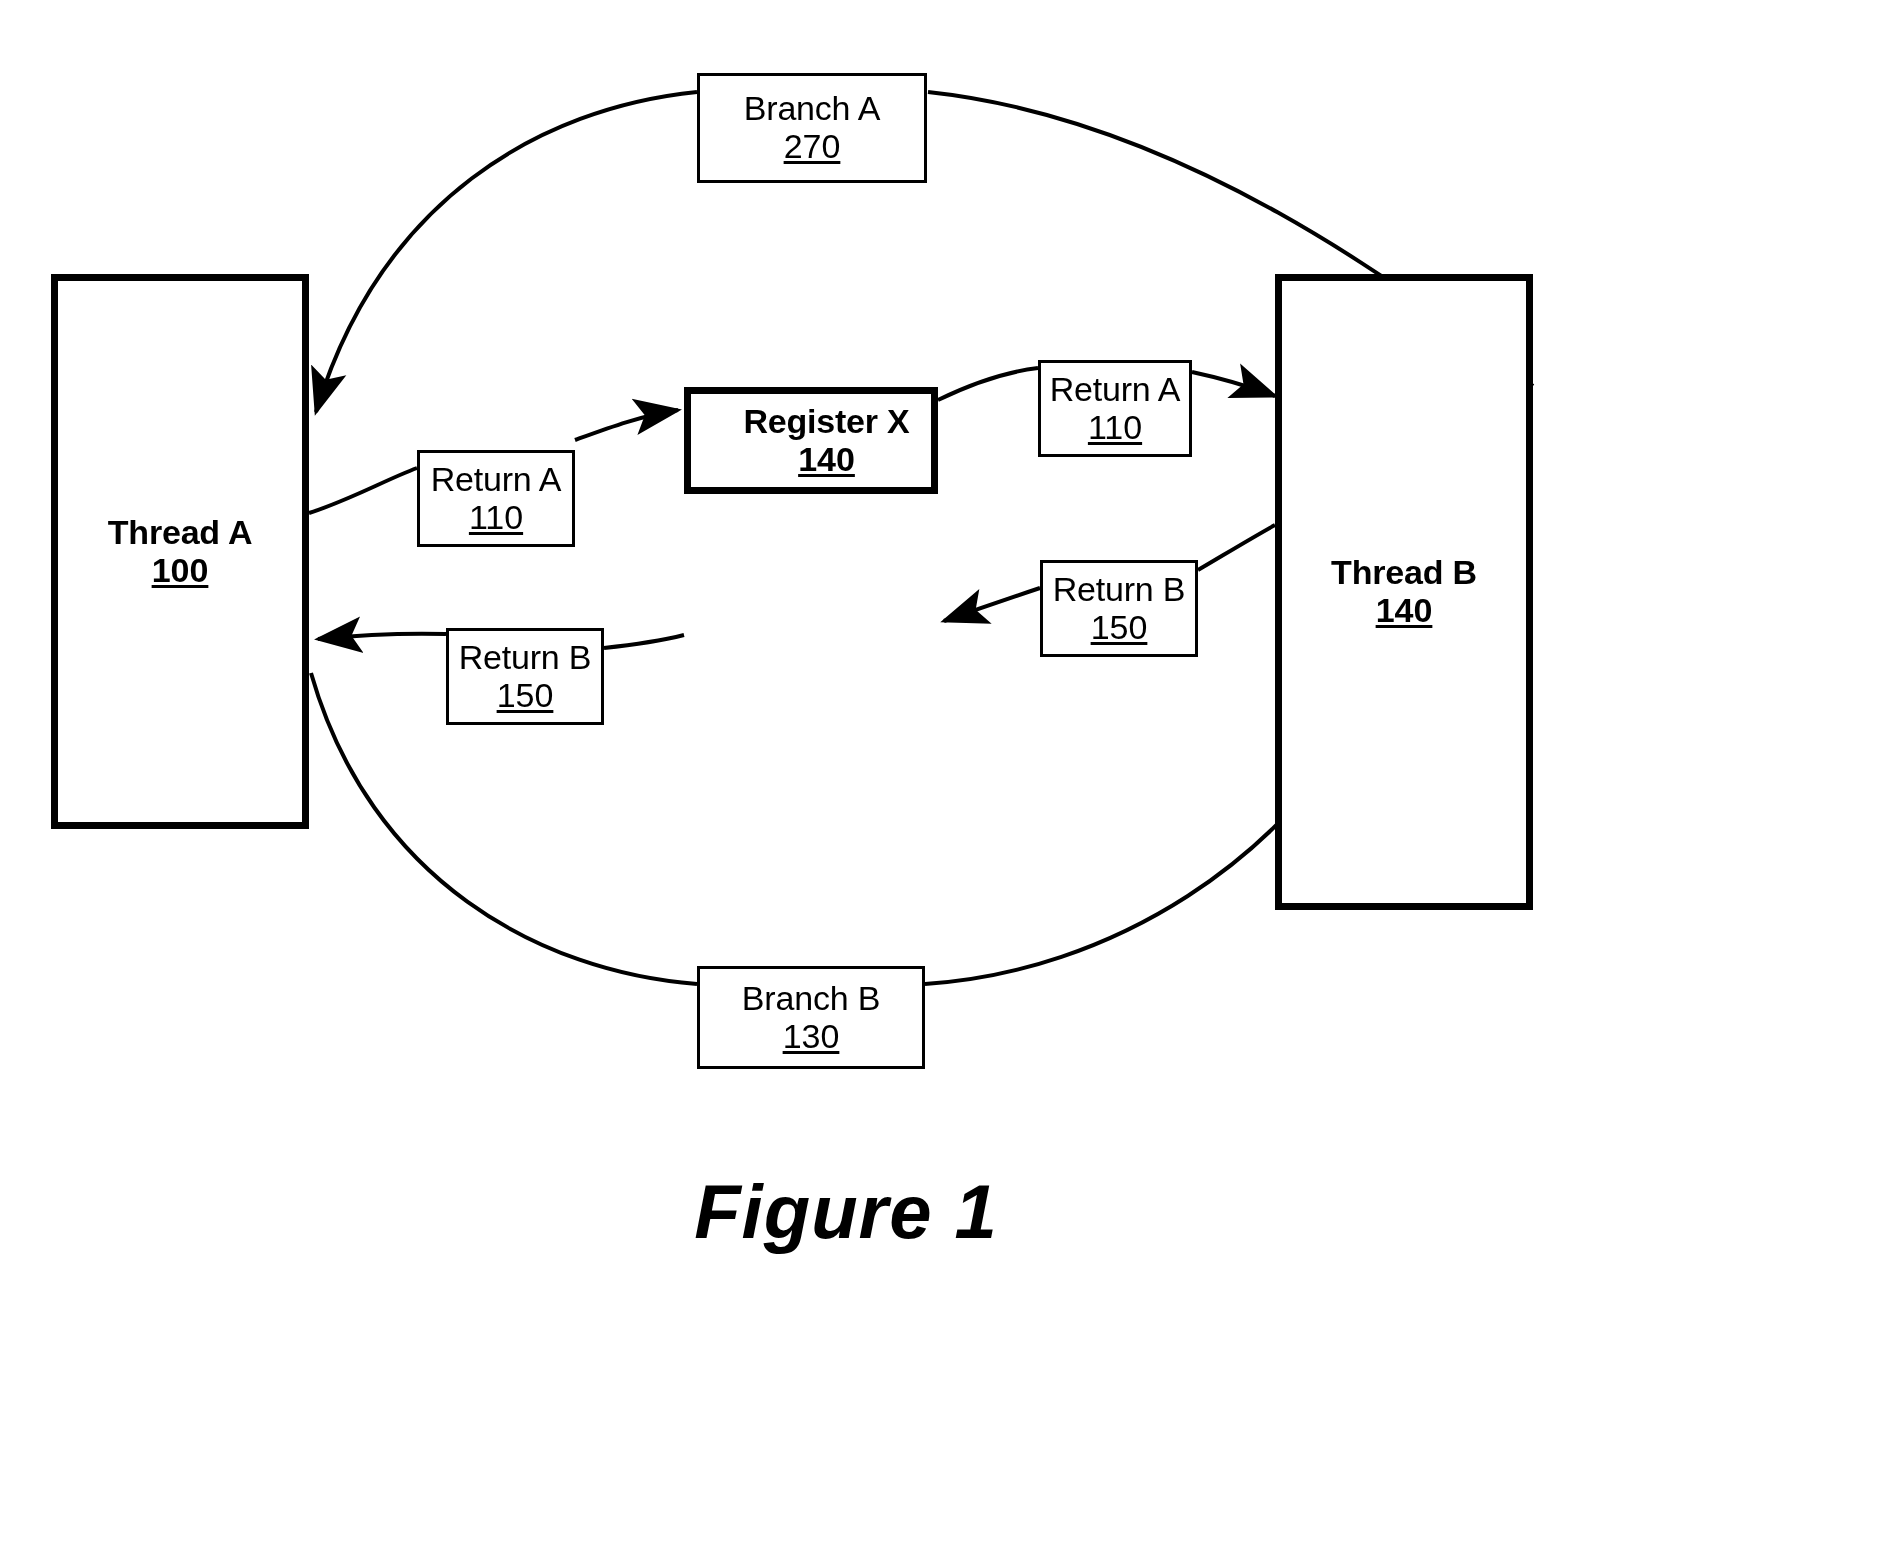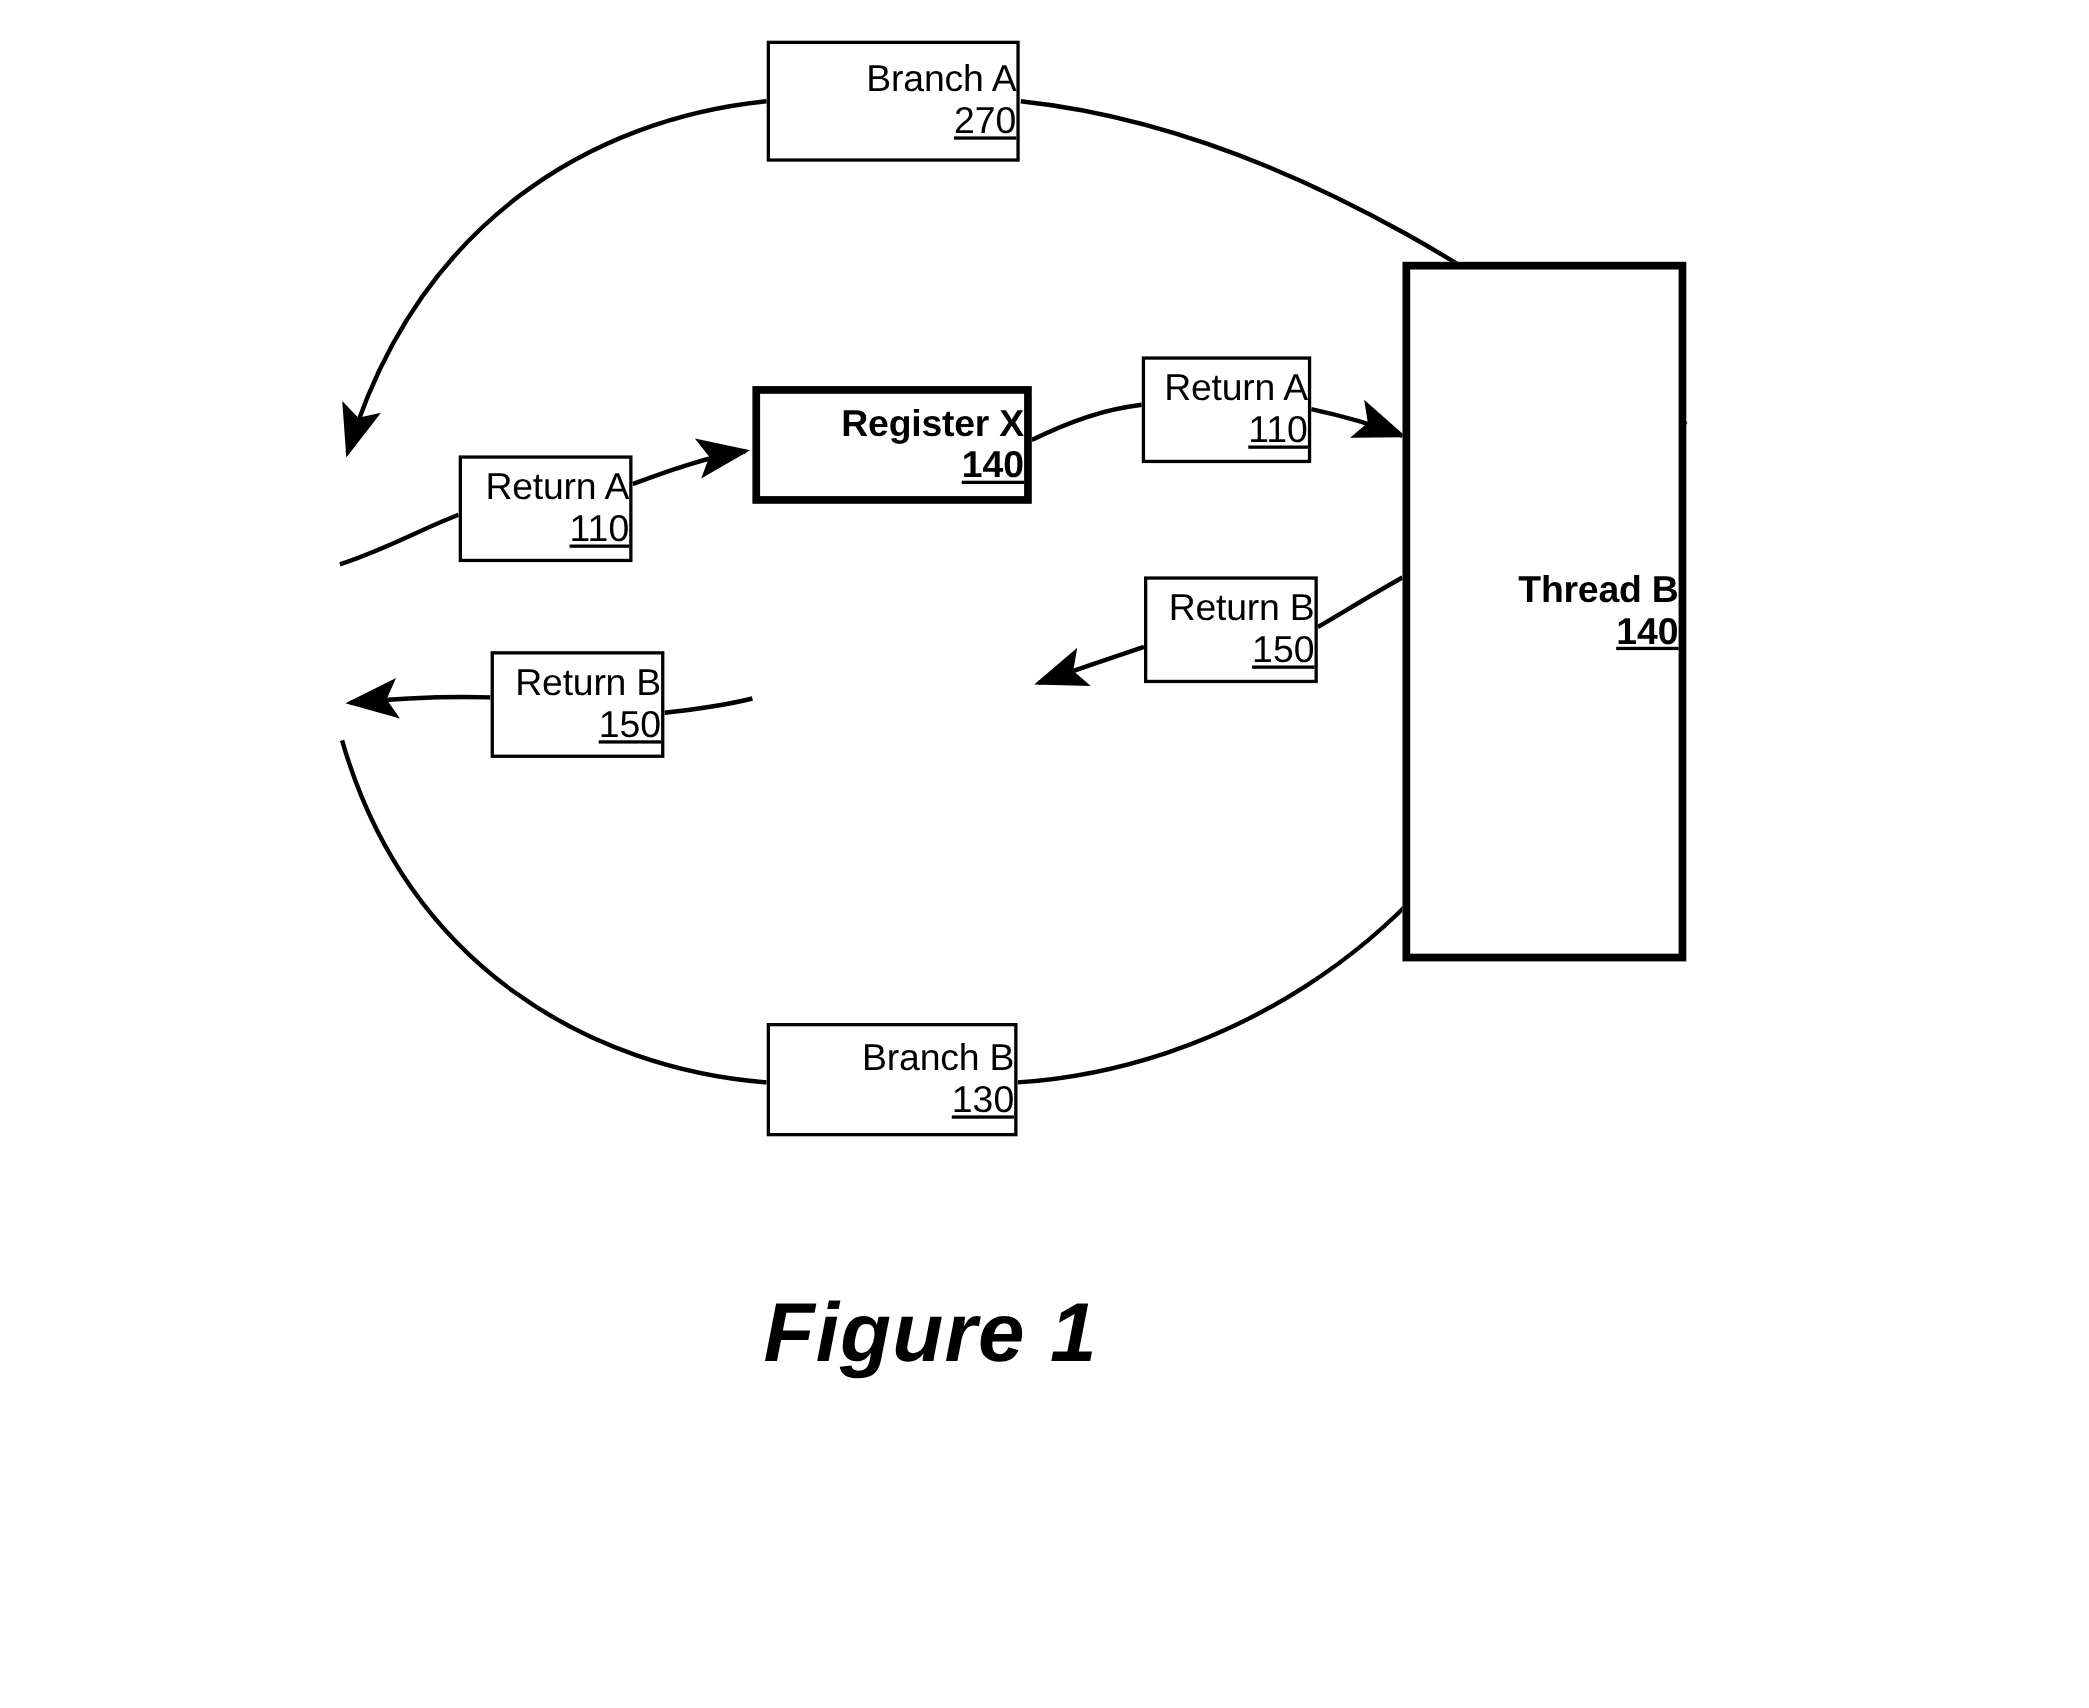--- a/index.html
+++ b/index.html
@@ -22,24 +22,25 @@
     width: 1899px;
     height: 1553px;
   }
   .node {
     position: absolute;
     box-sizing: border-box;
     background: #ffffff;
     border: 3px solid #000000;
     display: flex;
     flex-direction: column;
-    align-items: flex-end;
+    align-items: center;
     justify-content: center;
     color: #000000;
     z-index: 5;
+    margin-top: 36px;
   }
   .node.thick {
     border-width: 7px;
   }
   .node .nlabel {
     font-size: 34px;
     line-height: 1.12;
     letter-spacing: -0.2px;
     white-space: nowrap;
   }
@@ -117,20 +118,24 @@
 
     <path d="M 311,673 C 370,880 540,972 697,984" fill="none" stroke="#000000" stroke-width="4"></path>
     <path d="M 925,984 C 1110,972 1290,860 1377,688" fill="none" stroke="#000000" stroke-width="4" marker-end="url(#ah)"></path>
   </svg>
 
   <div class="node plain" id="node-branch-a">
     <div class="nlabel">Branch A</div>
     <div class="nnum">270</div>
   </div>
 
+  <div class="node thick bold" id="node-thread-a">
+    <div class="nlabel">Thread A</div>
+    <div class="nnum">100</div>
+  </div>
 
   <div class="node thick bold" id="node-thread-b">
     <div class="nlabel">Thread B</div>
     <div class="nnum">140</div>
   </div>
 
   <div class="node thick bold" id="node-register-x">
     <div class="nlabel">Register X</div>
     <div class="nnum">140</div>
   </div>

